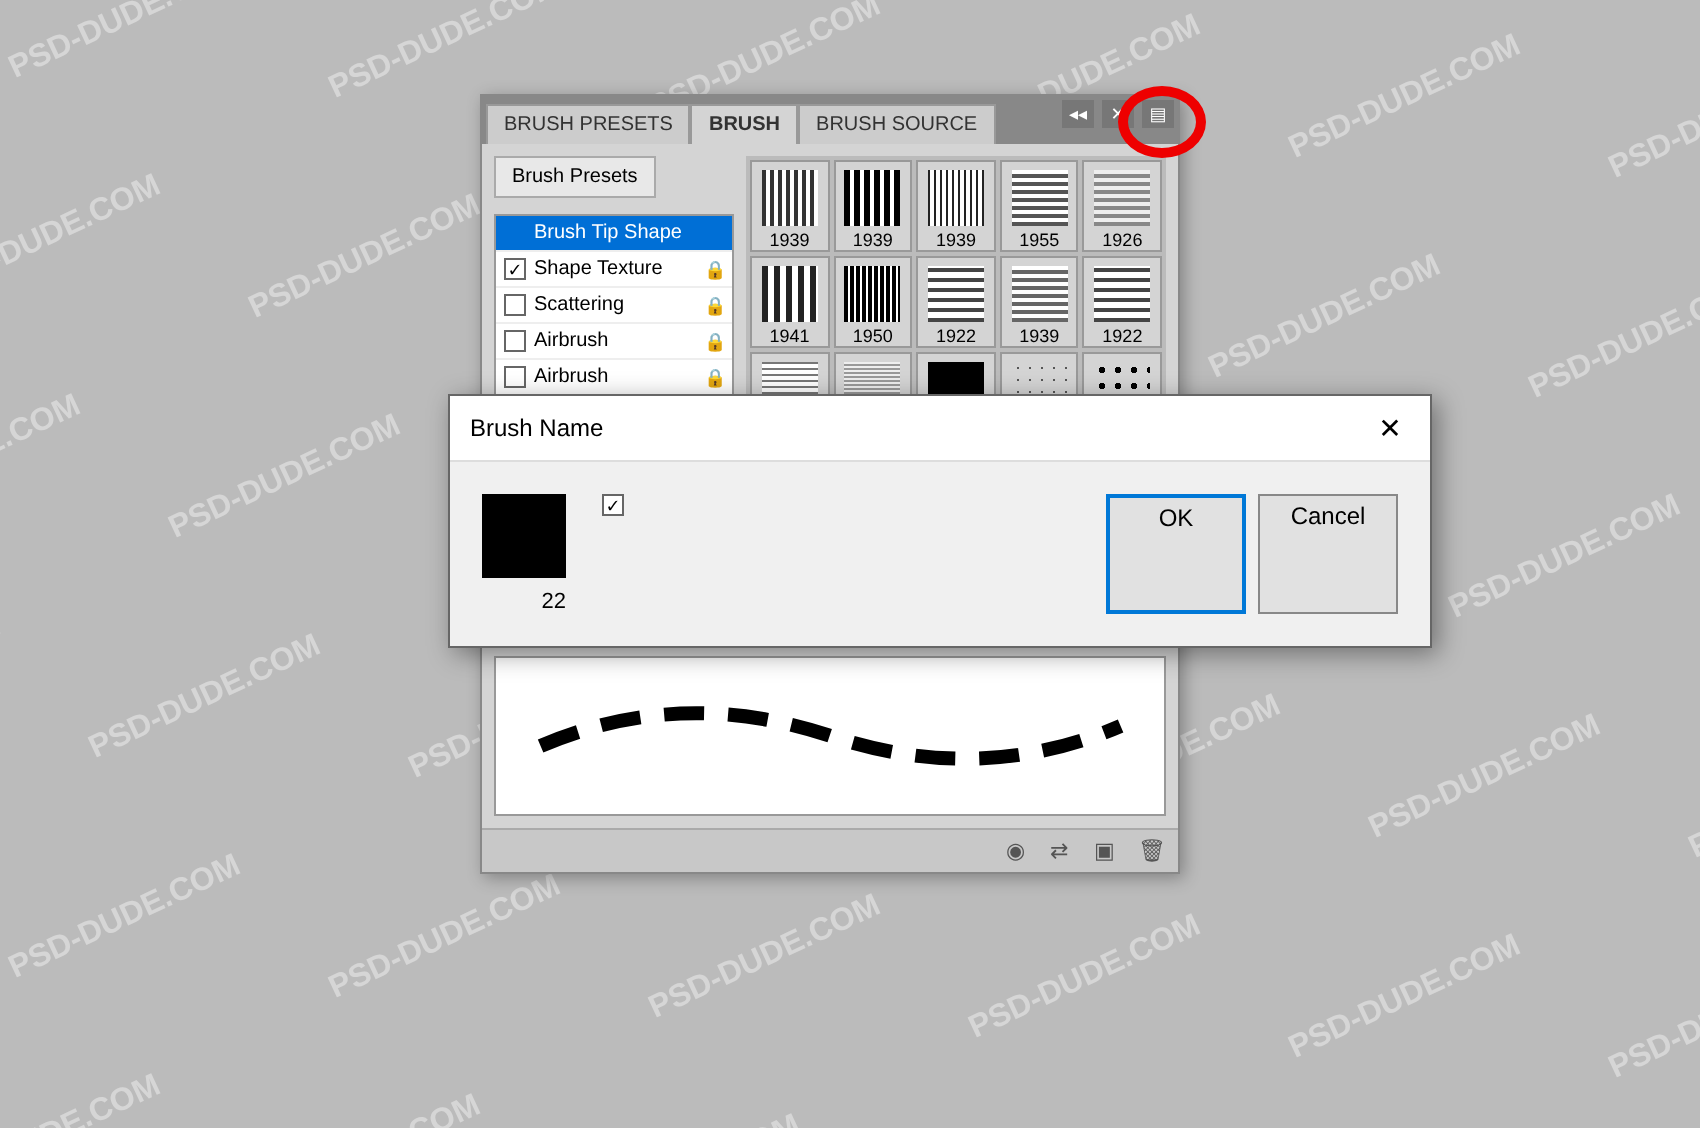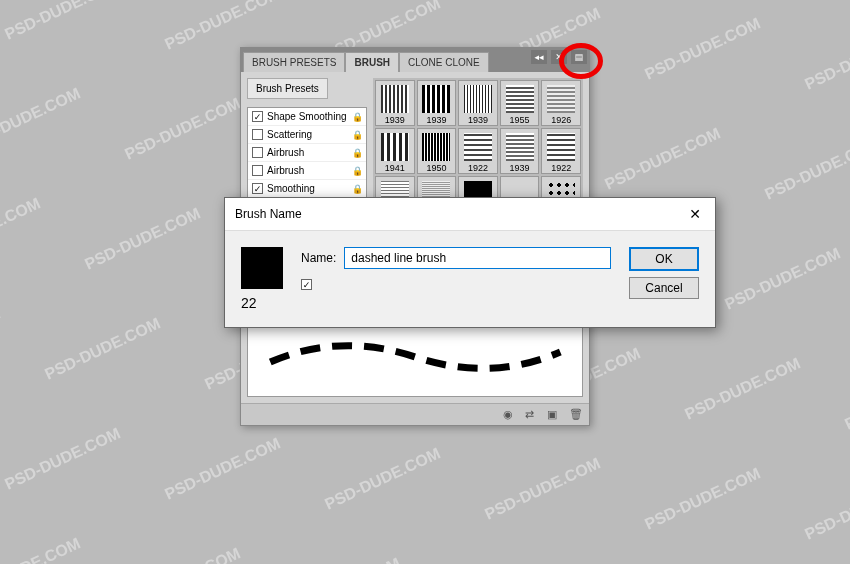--- a/index.html
+++ b/index.html
@@ -40,25 +40,25 @@
 .dash-wave { width: 90%; height: 40px; }
 
 .panel-footer { height: 22px; background: #c8c8c8; border-top: 1px solid #aaa; display: flex; justify-content: flex-end; align-items: center; padding: 0 6px; gap: 8px; }
 .ficon { width: 14px; height: 14px; font-size: 11px; color: #555; cursor: pointer; }
 
 .dialog { position: absolute; left: 224px; top: 197px; width: 492px; background: #f0f0f0; border: 1px solid #666; box-shadow: 3px 3px 12px rgba(0,0,0,0.4); z-index: 20; }
 .dlg-title { background: #fff; padding: 6px 10px; font-size: 12px; display: flex; justify-content: space-between; align-items: center; border-bottom: 1px solid #ddd; }
 .dlg-close { width: 20px; height: 20px; display: flex; align-items: center; justify-content: center; cursor: pointer; font-size: 14px; }
 .dlg-body { padding: 16px; display: flex; gap: 18px; }
 .dlg-sw { width: 42px; height: 42px; background: #000; }
-.dlg-sw-wrap { text-align: left; font-size: 14px; }
+.dlg-sw-wrap { text-align: right; font-size: 11px; }
 .dlg-form { flex: 1; }
 .frow { display: flex; align-items: center; gap: 8px; margin-bottom: 10px; font-size: 12px; }
 .frow input[type=text] { flex: 1; border: 1px solid #0078d7; padding: 3px 6px; font-size: 12px; }
-.dlg-btns { display: flex; flex-direction: column; gap: 6px; }
+.dlg-btns { display: flex; flex-direction: row; gap: 6px; }
 .dlg-btn { width: 70px; padding: 3px 0; font-size: 12px; background: #e1e1e1; border: 1px solid #888; cursor: pointer; text-align: center; }
 .dlg-btn.primary { border: 2px solid #0078d7; }
 
 .red-circle { position: absolute; left: 559px; top: 43px; width: 44px; height: 36px; border: 5px solid #e00; border-radius: 50%; z-index: 30; pointer-events: none; }
 </style>
 </head>
 <body>
 
 <div class="watermark" id="wm">
     <span class="wm-text" style="left: 0px; top: 0px;">PSD-DUDE.COM</span>
@@ -94,35 +94,39 @@
     <span class="wm-text" style="left: 800px; top: 500px;">PSD-DUDE.COM</span>
     <span class="wm-text" style="left: -40px; top: 560px;">PSD-DUDE.COM</span>
     <span class="wm-text" style="left: 120px; top: 570px;">PSD-DUDE.COM</span>
     <span class="wm-text" style="left: 280px; top: 580px;">PSD-DUDE.COM</span>
   </div>
 
 <div class="panel">
   <div class="panel-tabs">
     <div class="tab">BRUSH PRESETS</div>
     <div class="tab active">BRUSH</div>
-    <div class="tab">CLONE CLONE</div>
+    <div class="tab">BRUSH SOURCE</div>
     <div class="panel-ctrls">
       <div class="pc">◂◂</div>
       <div class="pc">✕</div>
       <div class="pc">▤</div>
     </div>
   </div>
 
   <div class="panel-body">
     <div class="left-col">
       <div class="brush-presets-btn">Brush Presets</div>
       <div class="opt-list" id="opt-list">
+          <div class="opt selected">
+            <span style="width:11px"></span>
+            <span>Brush Tip Shape</span>
+          </div>
           <div class="opt">
             <span class="cb">✓</span>
-            <span>Shape Smoothing</span>
+            <span>Shape Texture</span>
             <span class="lock">🔒</span>
           </div>
           <div class="opt">
             <span class="cb"></span>
             <span>Scattering</span>
             <span class="lock">🔒</span>
           </div>
           <div class="opt">
             <span class="cb"></span>
             <span>Airbrush</span>
@@ -249,24 +253,20 @@
     <span>Brush Name</span>
     <span class="dlg-close">✕</span>
   </div>
   <div class="dlg-body">
     <div class="dlg-sw-wrap">
       <div class="dlg-sw"></div>
       <div style="margin-top:6px">22</div>
     </div>
     <div class="dlg-form">
       <div class="frow">
-        <span>Name:</span>
-        <input type="text" value="dashed line brush" style="">
-      </div>
-      <div class="frow">
         <span class="cb">✓</span>
       </div>
     </div>
     <div class="dlg-btns">
       <div class="dlg-btn primary">OK</div>
       <div class="dlg-btn">Cancel</div>
     </div>
   </div>
 </div>
 

